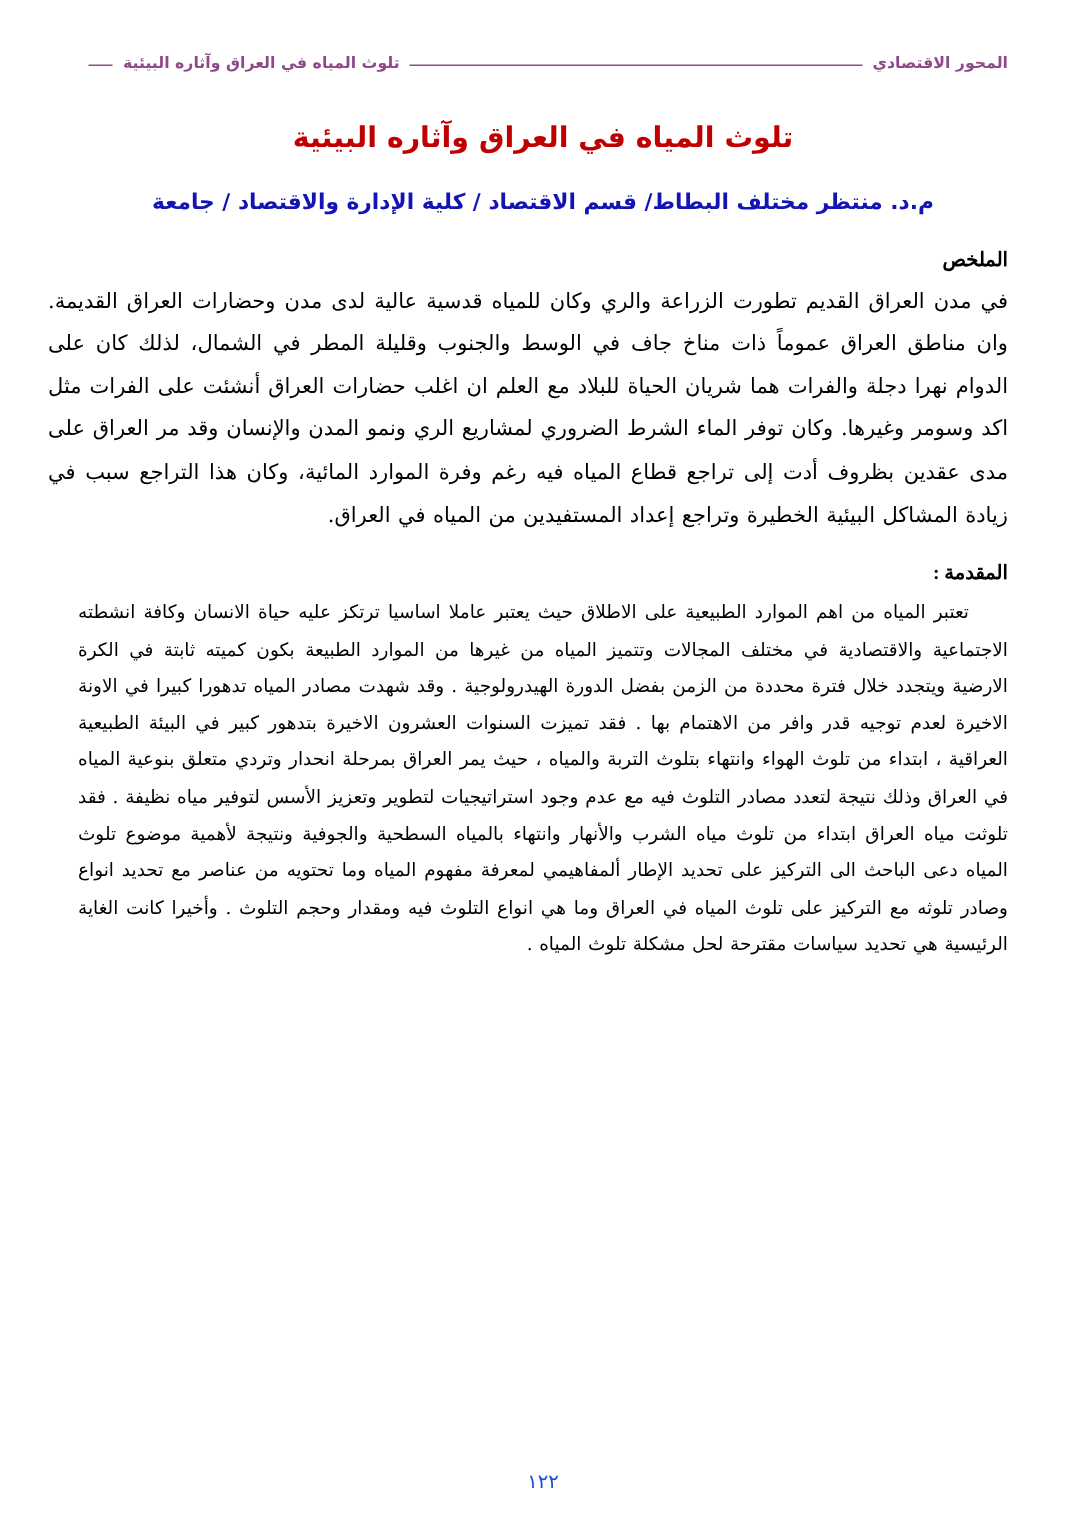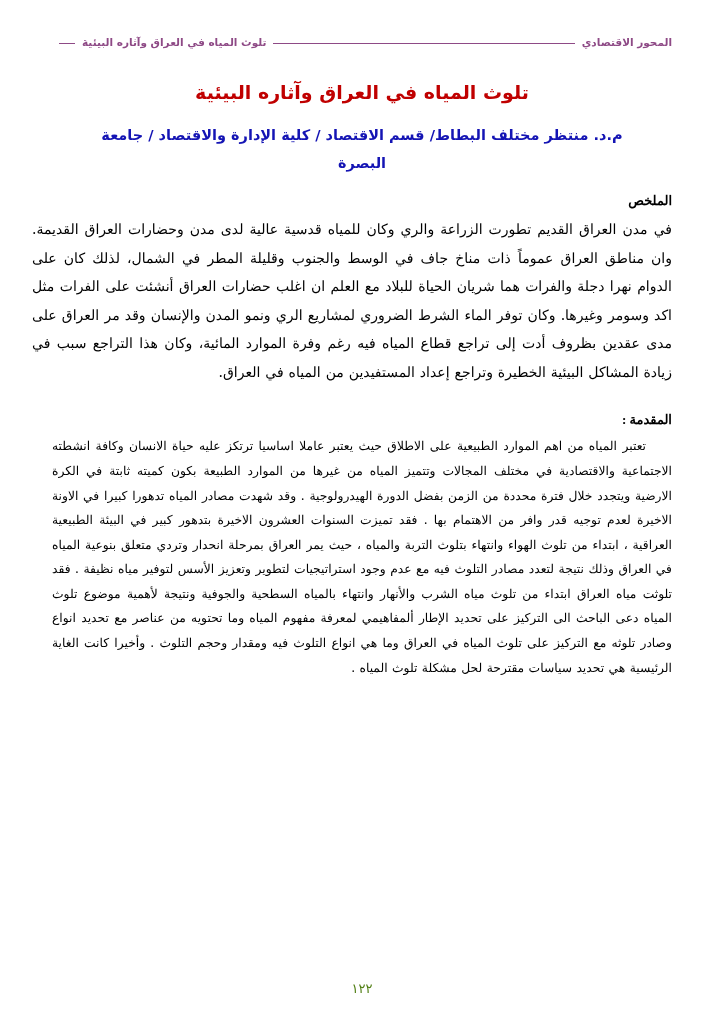--- a/index.html
+++ b/index.html
@@ -83,21 +83,21 @@
   .section-heading {
     margin: 16px 52px 2px 52px;
     text-align: right;
     direction: rtl;
     font-family: Liberation Serif, serif;
     font-weight: 700;
     font-size: 13px;
     color: #000;
   }
   .section-heading.tight-top {
-    margin-top: 26px;
+    margin-top: 16px;
   }
 
   
   .body-par {
     margin: 4px 52px 0 52px;
     direction: rtl;
     text-align: justify;
     text-align-last: right;
     font-family: "DejaVu Serif", "Liberation Serif", serif;
     font-size: 13.2px;
@@ -149,41 +149,40 @@
     border-top: 1.3px solid #8e4a86;
     margin: 0 7px;
     position: relative;
     top: 1px;
   }
   .page-number {
     margin-top: 2px;
     text-align: center;
     font-family: "DejaVu Sans", "Liberation Sans", sans-serif;
     font-size: 13px;
-    color: #4d7c0f;
+    color: #1d4ed8;
     direction: rtl;
   }
 </style>
 </head>
 <body>
 
 <div class="page">
 
   <div class="running-header">
     <span class="hdr-text">المحور الاقتصادي</span>
     <span class="rule"></span>
     <span class="hdr-text">تلوث المياه في العراق وآثاره البيئية</span>
     <span class="rule short-start"></span>
   </div>
 
   <div class="doc-title">تلوث المياه في العراق وآثاره البيئية</div>
 
   <div class="authors">
     <span>م.د. منتظر مختلف البطاط/ قسم الاقتصاد  /  كلية الإدارة والاقتصاد / جامعة</span>
-    <span class="affil-line-2">البصرة</span>
   </div>
 
   <div class="section-heading">الملخص</div>
   <div class="body-par abstract-main">في مدن العراق القديم تطورت الزراعة والري وكان للمياه قدسية عالية لدى مدن وحضارات العراق القديمة. وان مناطق العراق عموماً ذات مناخ جاف في الوسط والجنوب وقليلة المطر في الشمال، لذلك كان على الدوام نهرا دجلة والفرات هما شريان الحياة للبلاد مع العلم ان اغلب حضارات العراق أنشئت على الفرات مثل اكد وسومر وغيرها. وكان توفر الماء الشرط الضروري لمشاريع الري ونمو المدن والإنسان وقد مر العراق على مدى عقدين بظروف أدت إلى تراجع قطاع المياه فيه رغم وفرة الموارد المائية، وكان هذا التراجع سبب في زيادة المشاكل البيئية الخطيرة وتراجع إعداد المستفيدين من المياه في العراق.</div>
 
   <div class="section-heading tight-top">المقدمة :</div>
   <div class="body-par intro first">تعتبر المياه من اهم الموارد الطبيعية على الاطلاق حيث يعتبر عاملا اساسيا ترتكز عليه حياة الانسان وكافة انشطته الاجتماعية والاقتصادية في مختلف المجالات وتتميز المياه من غيرها من الموارد الطبيعة بكون كميته ثابتة في الكرة الارضية ويتجدد خلال فترة محددة من الزمن بفضل الدورة الهيدرولوجية . وقد شهدت مصادر المياه تدهورا كبيرا في الاونة الاخيرة لعدم توجيه قدر وافر من الاهتمام بها . فقد تميزت السنوات العشرون الاخيرة بتدهور كبير في البيئة الطبيعية العراقية ، ابتداء من تلوث الهواء وانتهاء بتلوث التربة والمياه ، حيث يمر العراق بمرحلة انحدار وتردي متعلق بنوعية المياه في العراق وذلك نتيجة لتعدد مصادر التلوث فيه مع عدم وجود استراتيجيات لتطوير وتعزيز الأسس لتوفير مياه نظيفة . فقد تلوثت مياه العراق ابتداء من تلوث مياه الشرب والأنهار وانتهاء بالمياه السطحية والجوفية ونتيجة لأهمية موضوع تلوث المياه دعى الباحث الى التركيز على تحديد الإطار ألمفاهيمي لمعرفة مفهوم المياه وما تحتويه من عناصر مع تحديد انواع وصادر تلوثه مع التركيز على تلوث المياه في العراق وما هي انواع التلوث فيه ومقدار وحجم التلوث . وأخيرا كانت الغاية الرئيسية هي تحديد سياسات مقترحة لحل مشكلة تلوث المياه .</div>
 
   <div class="footer-wrap">
     <div class="page-number">١٢٢</div>

